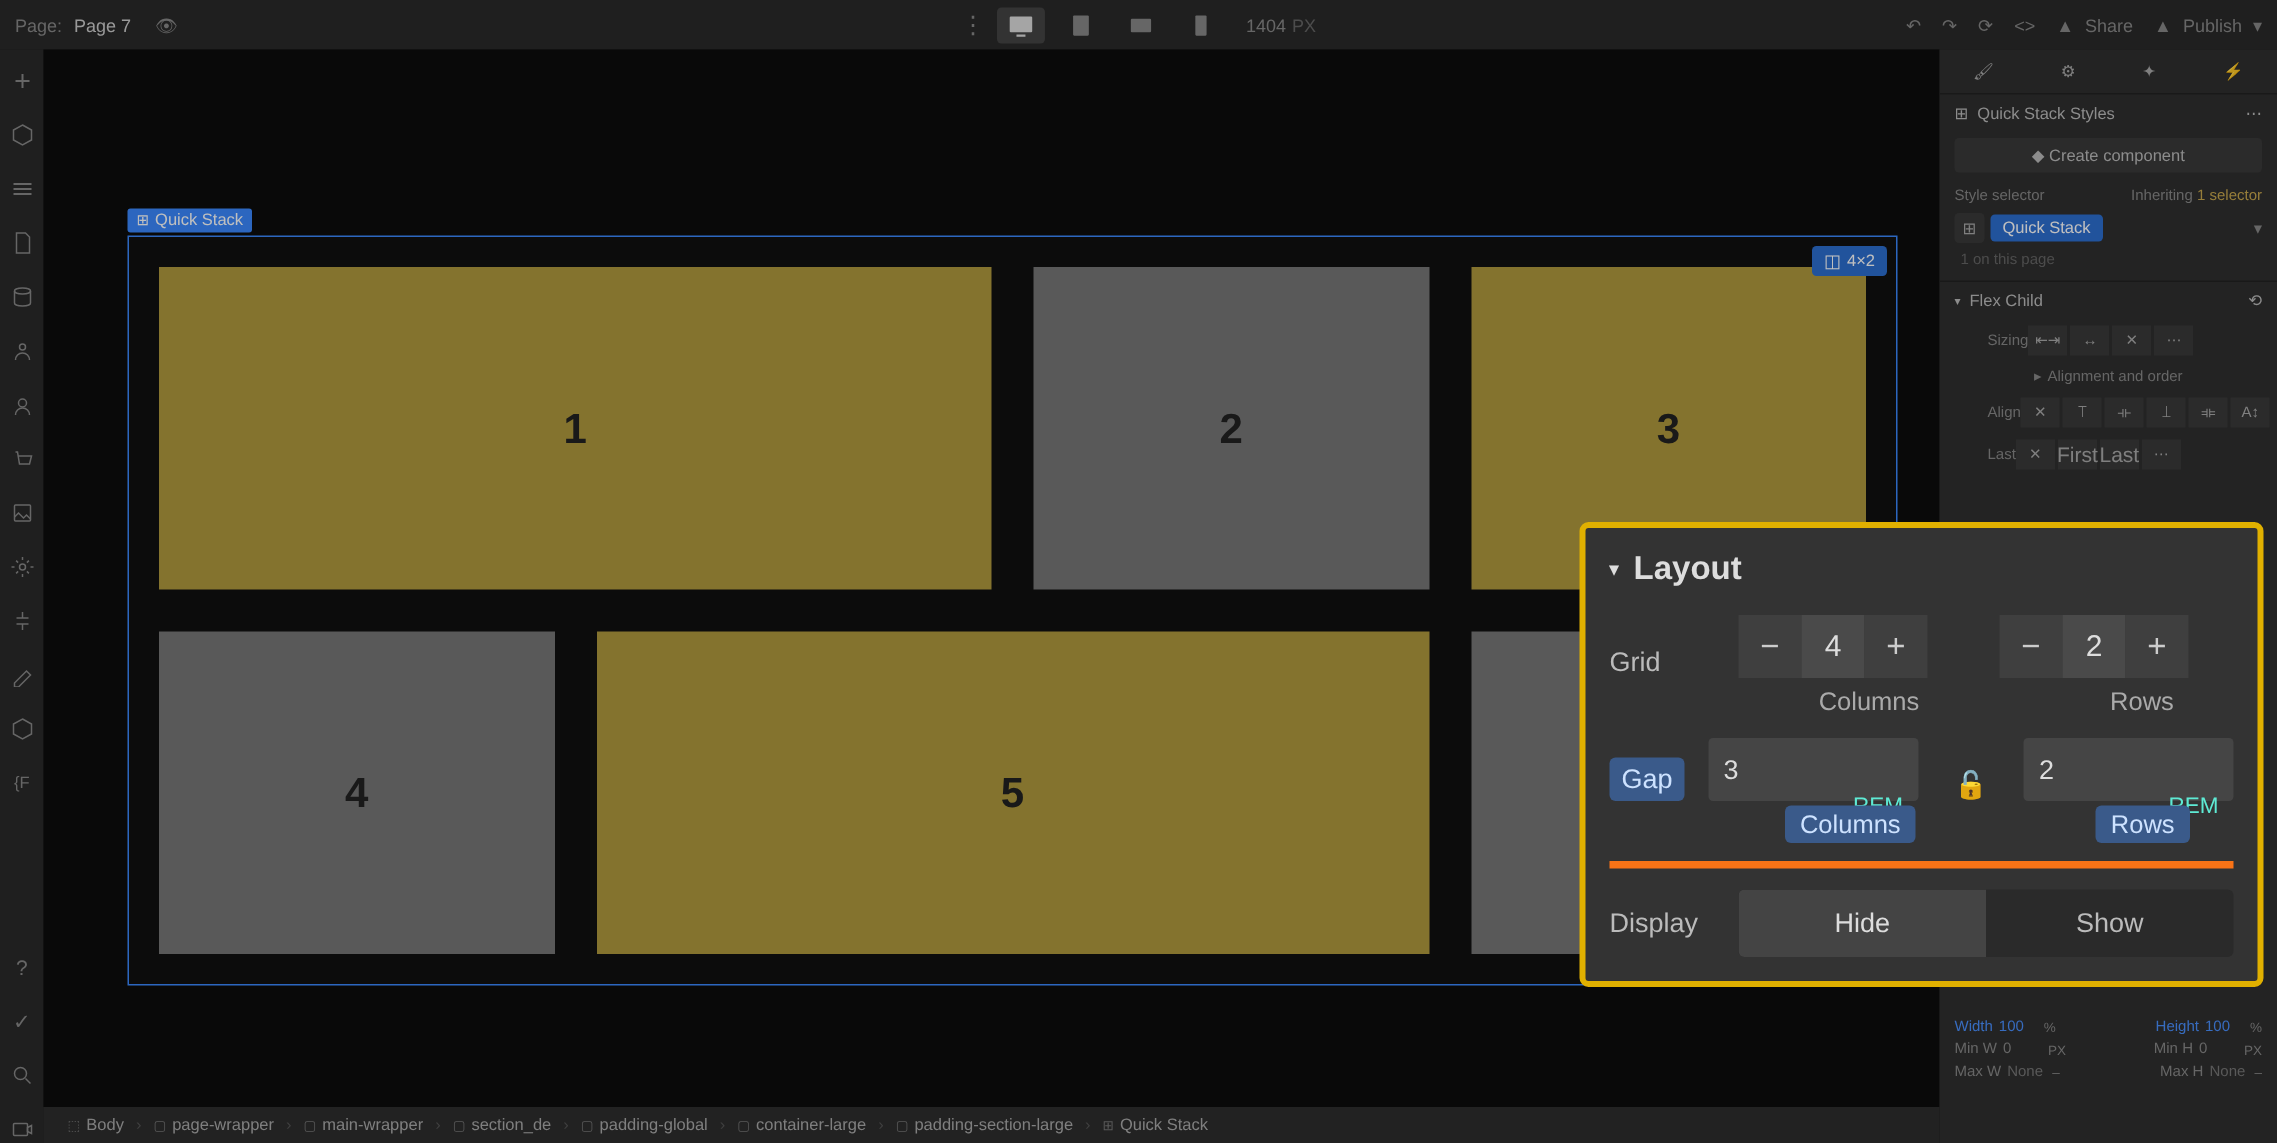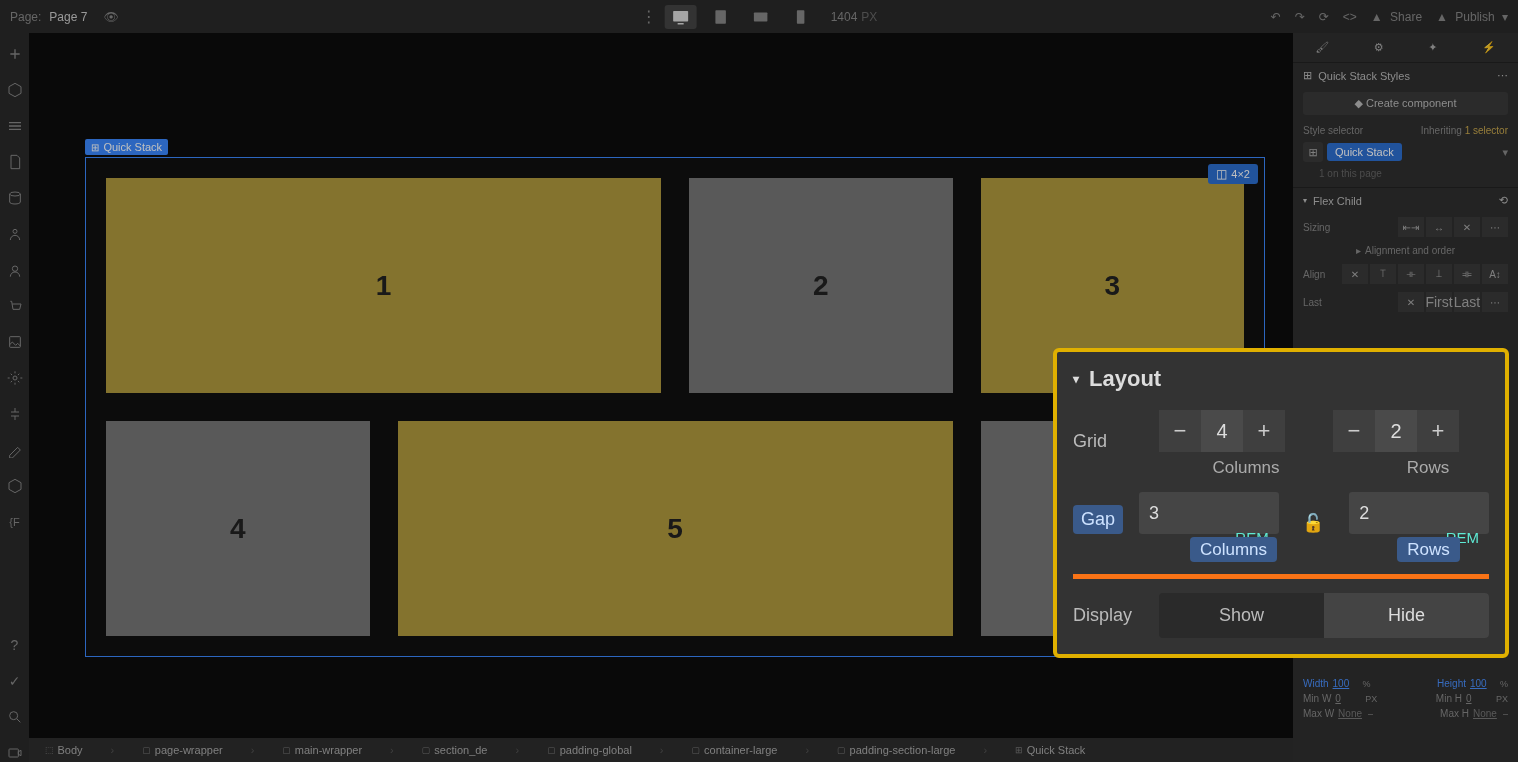--- a/index.html
+++ b/index.html
@@ -44,33 +44,33 @@
 
 .right-panel { position: absolute; right: 0; top: 33px; bottom: 0; width: 225px; background: #2f2f2f; display: flex; flex-direction: column; font-size: 11px; color: #aaa; }
 .rp-tabs { height: 30px; display: flex; align-items: center; justify-content: space-around; border-bottom: 1px solid #222; }
 .rp-tabs .rp-tab { cursor: pointer; padding: 6px 8px; }
 .rp-section-header { display: flex; align-items: center; gap: 6px; padding: 6px 10px; color: #bbb; font-size: 11px; }
 .create-component { margin: 4px 10px; background: #3a3a3a; border-radius: 3px; padding: 5px; text-align: center; font-size: 11px; color: #bbb; cursor: pointer; }
 .style-selector-row { display: flex; justify-content: space-between; padding: 6px 10px; font-size: 10px; color: #888; }
 .selector-pill-row { display: flex; align-items: center; gap: 4px; padding: 0 10px 6px; }
 .selector-pill { background: #2d6fd1; color: #fff; padding: 3px 8px; border-radius: 3px; font-size: 11px; }
 .selector-square { width: 20px; height: 20px; background: #3a3a3a; border-radius: 3px; display: flex; align-items: center; justify-content: center; }
-.on-page { padding: 0 26px 8px; font-size: 10px; color: #666; }
+.on-page { padding: 0 14px 8px; font-size: 10px; color: #666; }
 .collapsible { padding: 6px 10px; display: flex; align-items: center; gap: 6px; color: #bbb; border-top: 1px solid #222; }
 .collapsible .arrow { font-size: 8px; }
-.row-controls { display: flex; align-items: center; justify-content: space-between; padding: 4px 10px; }
+.row-controls { display: flex; align-items: center; justify-content: flex-start; padding: 4px 10px; margin-left: 22px; }
 .row-controls .label { font-size: 10px; color: #888; }
 .row-controls .seg { display: flex; gap: 2px; }
 .seg-btn { width: 26px; height: 20px; background: #3a3a3a; display: flex; align-items: center; justify-content: center; cursor: pointer; font-size: 10px; }
 .align-order-sub { text-align: center; font-size: 10px; color: #888; padding: 4px 0; display: flex; align-items: center; justify-content: center; gap: 4px; }
 .order-row .first-last { font-size: 14px; padding: 2px 6px; }
 .size-row { display: flex; justify-content: space-between; padding: 2px 10px; font-size: 10px; }
 .size-pair { display: flex; align-items: center; gap: 4px; }
 .size-pair .lbl { color: #4a90ff; }
-.size-pair .val { color: #4a90ff; min-width: 26px; text-decoration: underline; }
+.size-pair .val { color: #4a90ff; min-width: 26px; }
 .size-pair .unit { color: #888; font-size: 9px; }
 
 
 .layout-callout { position: absolute; left: 1053px; top: 348px; width: 456px; background: #333; border: 4px solid #e0b000; border-radius: 6px; padding: 14px 16px 16px; z-index: 50; }
 .layout-callout h3 { font-size: 22px; font-weight: 600; color: #ddd; display: flex; align-items: center; gap: 10px; margin-bottom: 18px; }
 .layout-callout h3 .tri { font-size: 12px; }
 .lc-row { display: flex; align-items: flex-end; gap: 16px; margin-bottom: 6px; }
 .lc-label { width: 70px; font-size: 18px; color: #bbb; }
 .lc-label.blue { background: #3a5a8a; color: #cde2ff; padding: 4px 8px; border-radius: 4px; width: auto; }
 .lc-stepper { display: flex; align-items: center; }
@@ -84,21 +84,21 @@
 .lc-sublabel.blue { background: #3a5a8a; color: #cde2ff; padding: 3px 10px; border-radius: 4px; width: auto; }
 .lc-lock { width: 42px; display: flex; align-items: center; justify-content: center; font-size: 18px; color: #aaa; }
 .lc-display-row { display: flex; align-items: center; gap: 16px; border-top: 5px solid #f97316; padding-top: 14px; }
 .lc-display-row .seg { display: flex; flex: 1; background: #2a2a2a; border-radius: 4px; overflow: hidden; }
 .lc-display-row .seg-opt { flex: 1; text-align: center; padding: 12px 0; font-size: 18px; color: #bbb; cursor: pointer; }
 .lc-display-row .seg-opt.active { background: #444; color: #ddd; }
 .lc-gap-sublabel-row { display: flex; padding-left: 100px; gap: 20px; margin: 6px 0 14px; align-items: center; }
 .lc-gap-sublabel-row .gap-col { width: 150px; text-align: center; }
 
 
-.breadcrumb { position: absolute; left: 29px; bottom: 0; right: 225px; height: 24px; background: #2e2e2e; display: flex; align-items: center; padding: 0 8px; font-size: 11px; color: #aaa; gap: 20px; }
+.breadcrumb { position: absolute; left: 29px; bottom: 0; right: 225px; height: 24px; background: #2e2e2e; display: flex; align-items: center; padding: 0 8px; font-size: 11px; color: #aaa; gap: 0; }
 .crumb { display: flex; align-items: center; gap: 4px; padding: 2px 8px; cursor: pointer; }
 .crumb::before { content: "▢"; font-size: 9px; color: #777; }
 .crumb.body::before { content: "⬚"; }
 .crumb.qs::before { content: "⊞"; }
 .crumb-sep { color: #555; }
 
 
 .dim { position: absolute; inset: 0; background: rgba(0,0,0,0.25); pointer-events: none; z-index: 40; }
 </style>
 </head>
@@ -391,22 +391,22 @@
     </div>
   </div>
   <div class="lc-gap-sublabel-row">
     <div class="gap-col"><span class="lc-sublabel blue">Columns</span></div>
     <div class="lc-lock"></div>
     <div class="gap-col"><span class="lc-sublabel blue">Rows</span></div>
   </div>
   <div class="lc-display-row">
     <div class="lc-label" style="width:70px;">Display</div>
     <div class="seg">
+      <div class="seg-opt active">Hide</div>
       <div class="seg-opt">Show</div>
-      <div class="seg-opt active">Hide</div>
     </div>
   </div>
 </div>
 
 <div class="breadcrumb">
   <div class="crumb body">Body</div>
     <span class="crumb-sep">›</span>
   <div class="crumb">page-wrapper</div>
     <span class="crumb-sep">›</span>
   <div class="crumb">main-wrapper</div>

